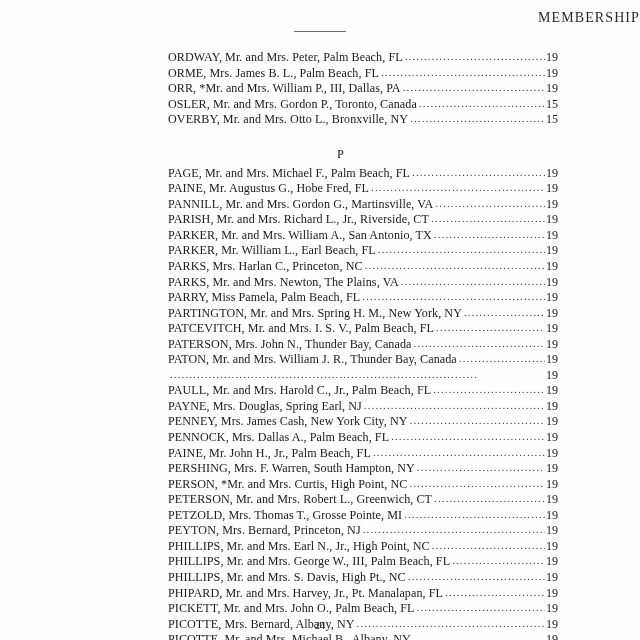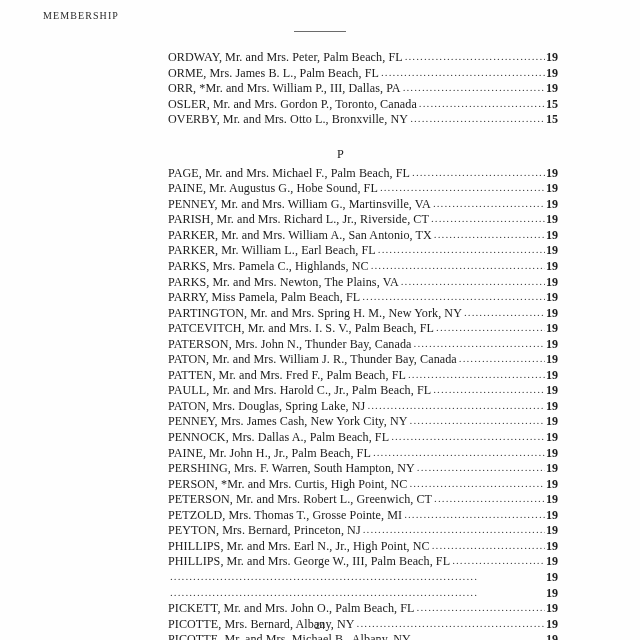--- a/index.html
+++ b/index.html
@@ -18,25 +18,24 @@
   .page {
     position: absolute;
     inset: 0;
     background: #fefefe;
   }
   .running-head {
     position: absolute;
     top: 10px;
     left: 0;
     right: 0;
-    text-align: left;
-    font-size: 10px;
+    text-align: right;
+    font-size: 14px;
     letter-spacing: 1.1px;
     color: #2a2a2a;
-    margin-left: 43px;
   }
   .head-rule {
     position: absolute;
     top: 31px;
     left: 50%;
     transform: translateX(-50%);
     width: 52px;
     height: 1px;
     background: #4a4a4a;
     opacity: .82;
@@ -68,21 +67,20 @@
     color: #3a3a3a;
     letter-spacing: 1.1px;
     font-size: 11px;
     position: relative;
     top: -1px;
   }
   .entry .pageno {
     flex: 0 0 auto;
     font-size: 12.1px;
     color: #202020;
-    font-weight: bold;
   }
   .section-letter {
     text-align: center;
     font-size: 12.2px;
     margin: 9px 0 4px 0;
     padding-right: 45px;
     color: #202020;
   }
   .group-gap {
     height: 10px;
@@ -133,46 +131,46 @@
           <span class="pageno">15</span>
         </div>
         <div class="group-gap"></div>
         <div class="section-letter">P</div>
         <div class="entry">
           <span class="name">PAGE, Mr. and Mrs. Michael F., Palm Beach, FL</span>
           <span class="leader">................................................................................</span>
           <span class="pageno">19</span>
         </div>
         <div class="entry">
-          <span class="name">PAINE, Mr. Augustus G., Hobe Sound, FL</span>
-          <span class="leader">................................................................................</span>
-          <span class="pageno">19</span>
-        </div>
-        <div class="entry">
-          <span class="name">PENNEY, Mr. and Mrs. William G., Martinsville, VA</span>
+          <span class="name">PAINE, Mr. Augustus G., Hobe Fred, FL</span>
+          <span class="leader">................................................................................</span>
+          <span class="pageno">19</span>
+        </div>
+        <div class="entry">
+          <span class="name">PANNILL, Mr. and Mrs. Gordon G., Martinsville, VA</span>
           <span class="leader">................................................................................</span>
           <span class="pageno">19</span>
         </div>
         <div class="entry">
           <span class="name">PARISH, Mr. and Mrs. Richard L., Jr., Riverside, CT</span>
           <span class="leader">................................................................................</span>
           <span class="pageno">19</span>
         </div>
         <div class="entry">
           <span class="name">PARKER, Mr. and Mrs. William A., San Antonio, TX</span>
           <span class="leader">................................................................................</span>
           <span class="pageno">19</span>
         </div>
         <div class="entry">
           <span class="name">PARKER, Mr. William L., Earl Beach, FL</span>
           <span class="leader">................................................................................</span>
           <span class="pageno">19</span>
         </div>
         <div class="entry">
-          <span class="name">PARKS, Mrs. Pamela C., Highlands, NC</span>
+          <span class="name">PARKS, Mrs. Harlan C., Princeton, NC</span>
           <span class="leader">................................................................................</span>
           <span class="pageno">19</span>
         </div>
         <div class="entry">
           <span class="name">PARKS, Mr. and Mrs. Newton, The Plains, VA</span>
           <span class="leader">................................................................................</span>
           <span class="pageno">19</span>
         </div>
         <div class="entry">
           <span class="name">PARRY, Miss Pamela, Palm Beach, FL</span>
@@ -193,31 +191,30 @@
           <span class="name">PATERSON, Mrs. John N., Thunder Bay, Canada</span>
           <span class="leader">................................................................................</span>
           <span class="pageno">19</span>
         </div>
         <div class="entry">
           <span class="name">PATON, Mr. and Mrs. William J. R., Thunder Bay, Canada</span>
           <span class="leader">................................................................................</span>
           <span class="pageno">19</span>
         </div>
         <div class="entry">
-          <span class="name">PATTEN, Mr. and Mrs. Fred F., Palm Beach, FL</span>
           <span class="leader">................................................................................</span>
           <span class="pageno">19</span>
         </div>
         <div class="entry">
           <span class="name">PAULL, Mr. and Mrs. Harold C., Jr., Palm Beach, FL</span>
           <span class="leader">................................................................................</span>
           <span class="pageno">19</span>
         </div>
         <div class="entry">
-          <span class="name">PATON, Mrs. Douglas, Spring Lake, NJ</span>
+          <span class="name">PAYNE, Mrs. Douglas, Spring Earl, NJ</span>
           <span class="leader">................................................................................</span>
           <span class="pageno">19</span>
         </div>
         <div class="entry">
           <span class="name">PENNEY, Mrs. James Cash, New York City, NY</span>
           <span class="leader">................................................................................</span>
           <span class="pageno">19</span>
         </div>
         <div class="entry">
           <span class="name">PENNOCK, Mrs. Dallas A., Palm Beach, FL</span>
@@ -258,24 +255,26 @@
           <span class="name">PHILLIPS, Mr. and Mrs. Earl N., Jr., High Point, NC</span>
           <span class="leader">................................................................................</span>
           <span class="pageno">19</span>
         </div>
         <div class="entry">
           <span class="name">PHILLIPS, Mr. and Mrs. George W., III, Palm Beach, FL</span>
           <span class="leader">................................................................................</span>
           <span class="pageno">19</span>
         </div>
         <div class="entry">
-          <span class="leader">................................................................................</span>
-          <span class="pageno">19</span>
-        </div>
-        <div class="entry">
+          <span class="name">PHILLIPS, Mr. and Mrs. S. Davis, High Pt., NC</span>
+          <span class="leader">................................................................................</span>
+          <span class="pageno">19</span>
+        </div>
+        <div class="entry">
+          <span class="name">PHIPARD, Mr. and Mrs. Harvey, Jr., Pt. Manalapan, FL</span>
           <span class="leader">................................................................................</span>
           <span class="pageno">19</span>
         </div>
         <div class="entry">
           <span class="name">PICKETT, Mr. and Mrs. John O., Palm Beach, FL</span>
           <span class="leader">................................................................................</span>
           <span class="pageno">19</span>
         </div>
         <div class="entry">
           <span class="name">PICOTTE, Mrs. Bernard, Albany, NY</span>

